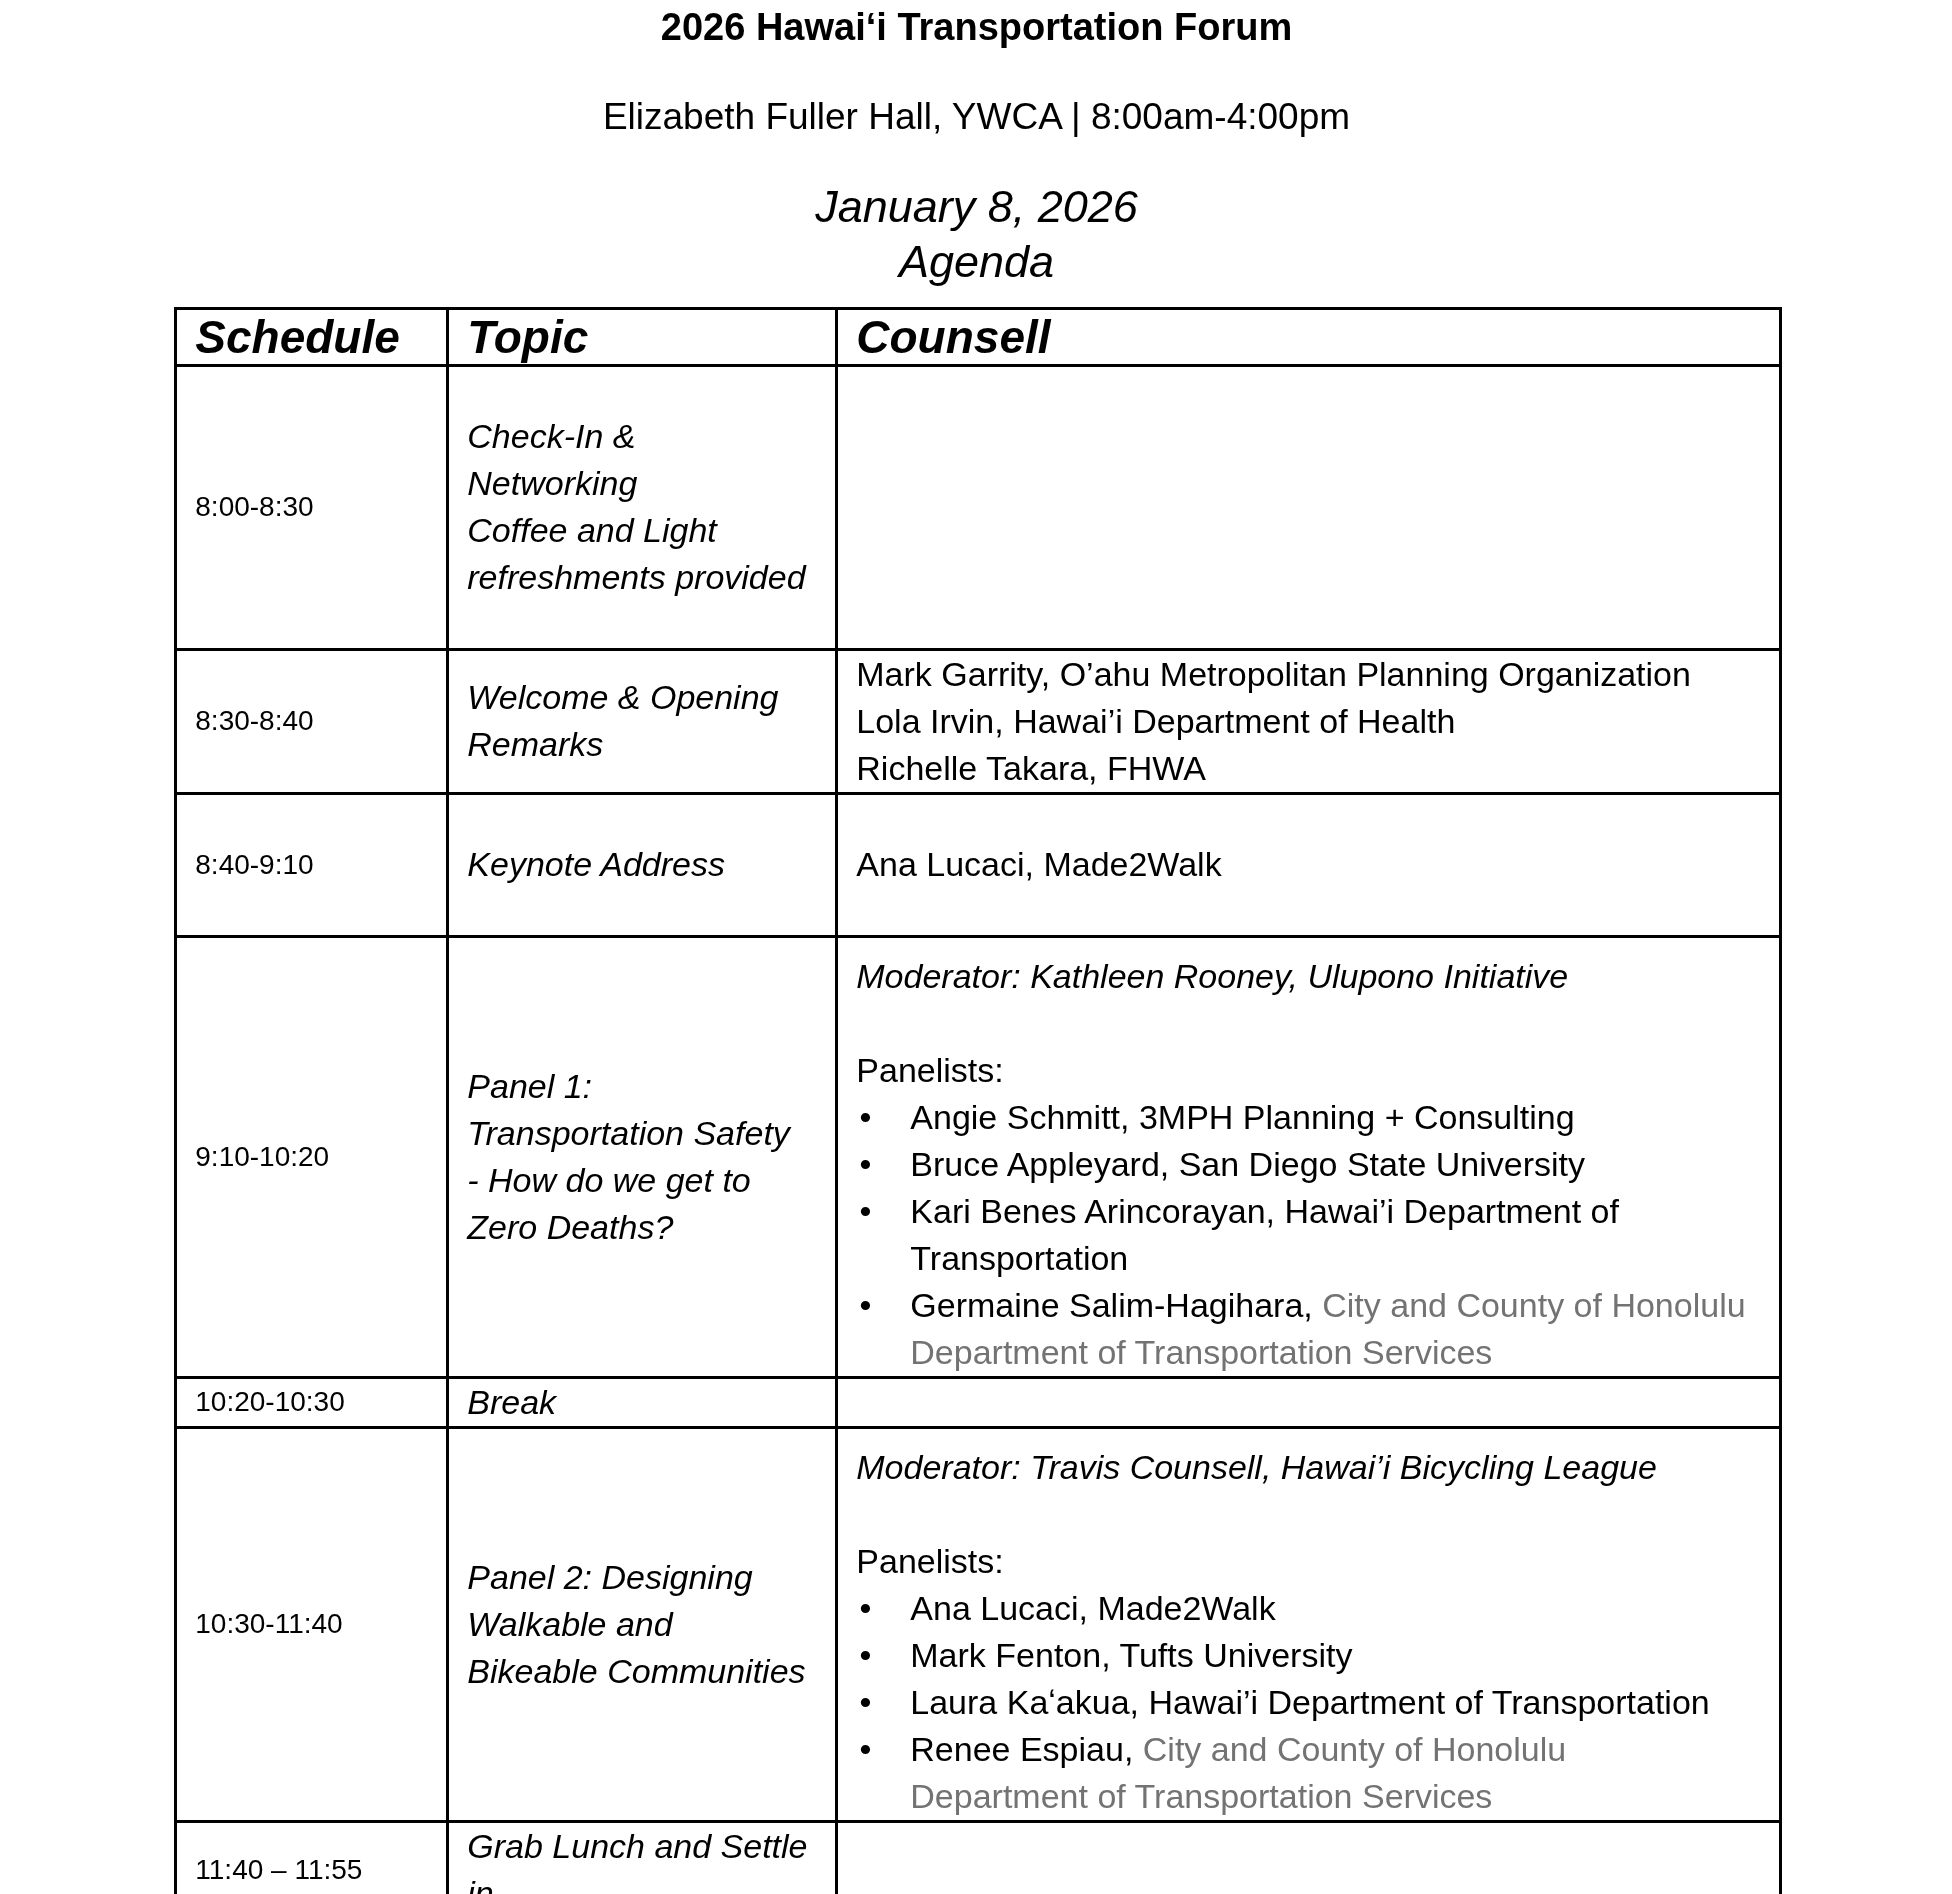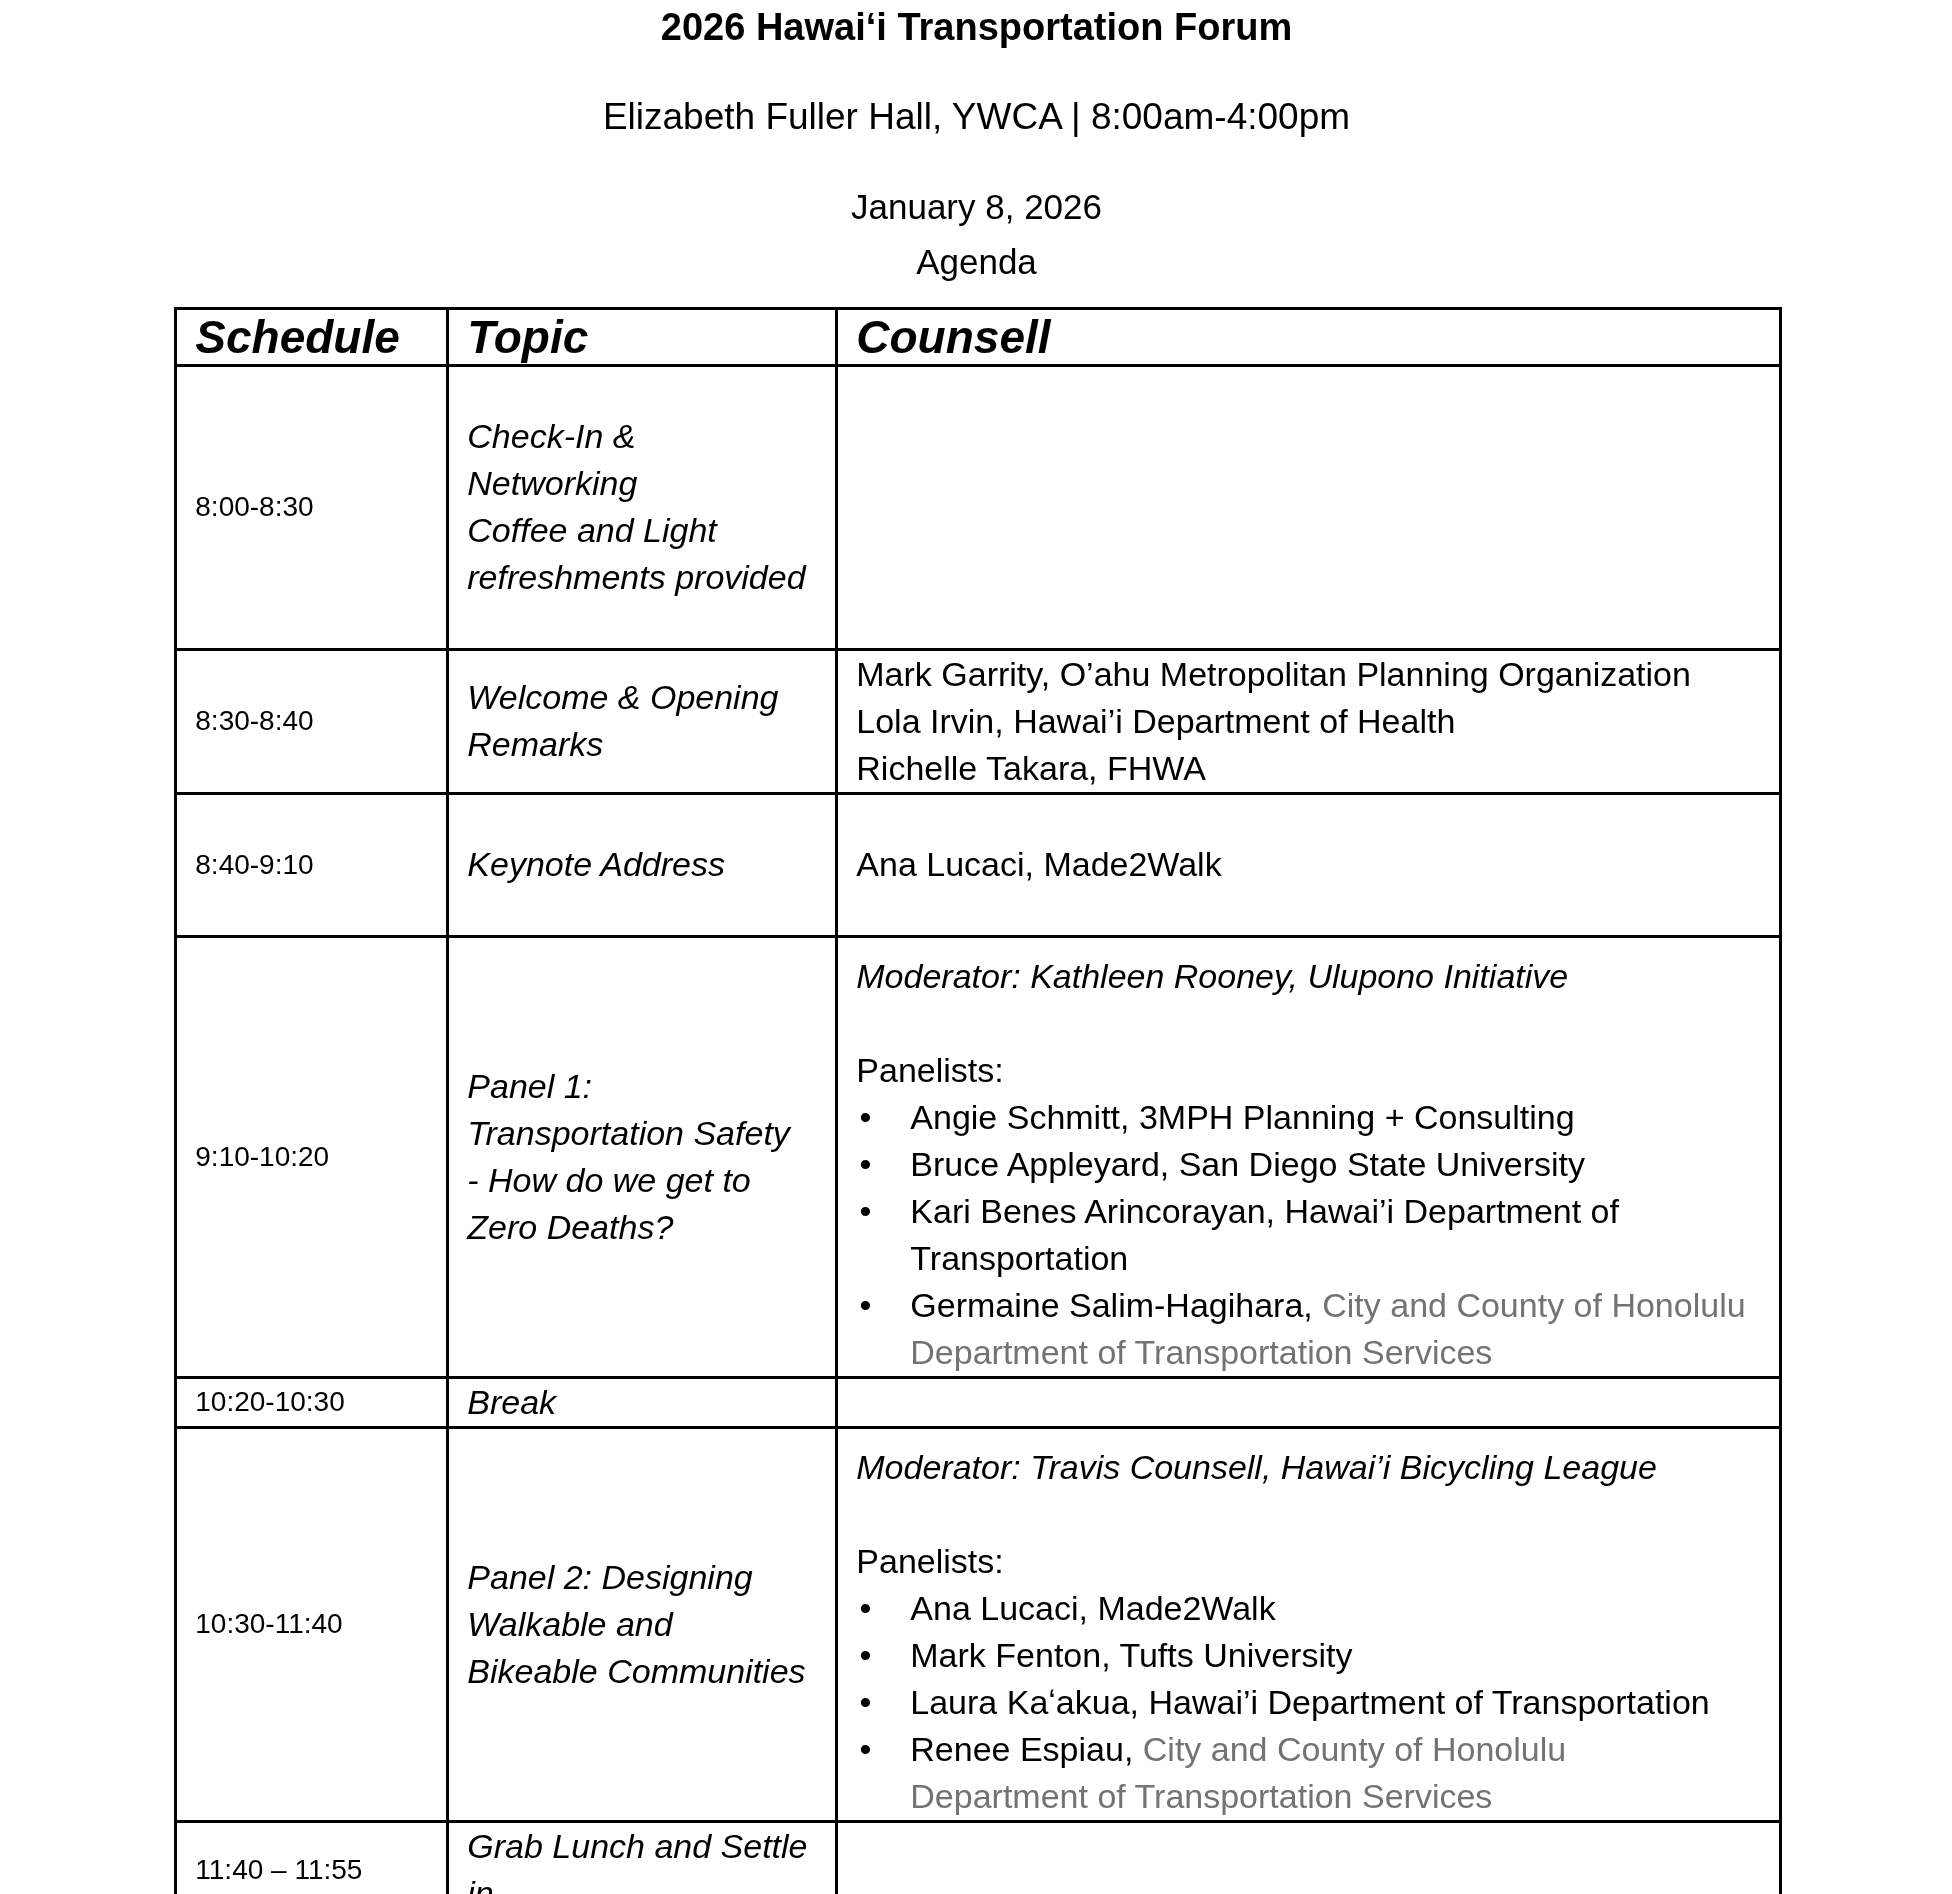--- a/index.html
+++ b/index.html
@@ -1,20 +1,20 @@
 <!DOCTYPE html>
 <html style="font-size:12.2px"><head>
 <meta charset="utf-8">
 <style>
   html,body{margin:0;padding:0;background:#ffffff;}
   body{width:1953px;height:1894px;font-family:"Liberation Sans",sans-serif;color:#000;overflow:hidden;}
   .heading{text-align:center;}
   .title{margin:4.6px 0 0 0;font-size:38px;line-height:44px;font-weight:bold;}
   .subtitle{margin:46px 0 4px 0;font-size:37px;line-height:43px;font-weight:normal;}
-  .dates{margin:41px 0 4px 0;font-size:35px;line-height:55px;}
+  .dates{margin:41px 0 4px 0;font-size:45px;line-height:55px;font-style:italic;}
   .dates div{min-height:55px;}
   table.agenda{border-collapse:collapse;table-layout:fixed;width:1606px;margin:18.3px 0 0 174px;}
   table.agenda th, table.agenda td{border:3.1px solid #000;padding:0 18.3px;vertical-align:middle;overflow:hidden;}
   th{font-size:46px;font-weight:bold;text-align:left;font-style:italic;}
   td.schedule{font-size:28px;white-space:nowrap;}
   td.topic{font-size:34px;font-style:italic;line-height:47px;}
   .topic-line{white-space:nowrap;}
   td.speakers{font-size:34px;line-height:47px;}
   .spk-line{white-space:nowrap;}
   .moderator{font-style:italic;margin-top:15px;}

